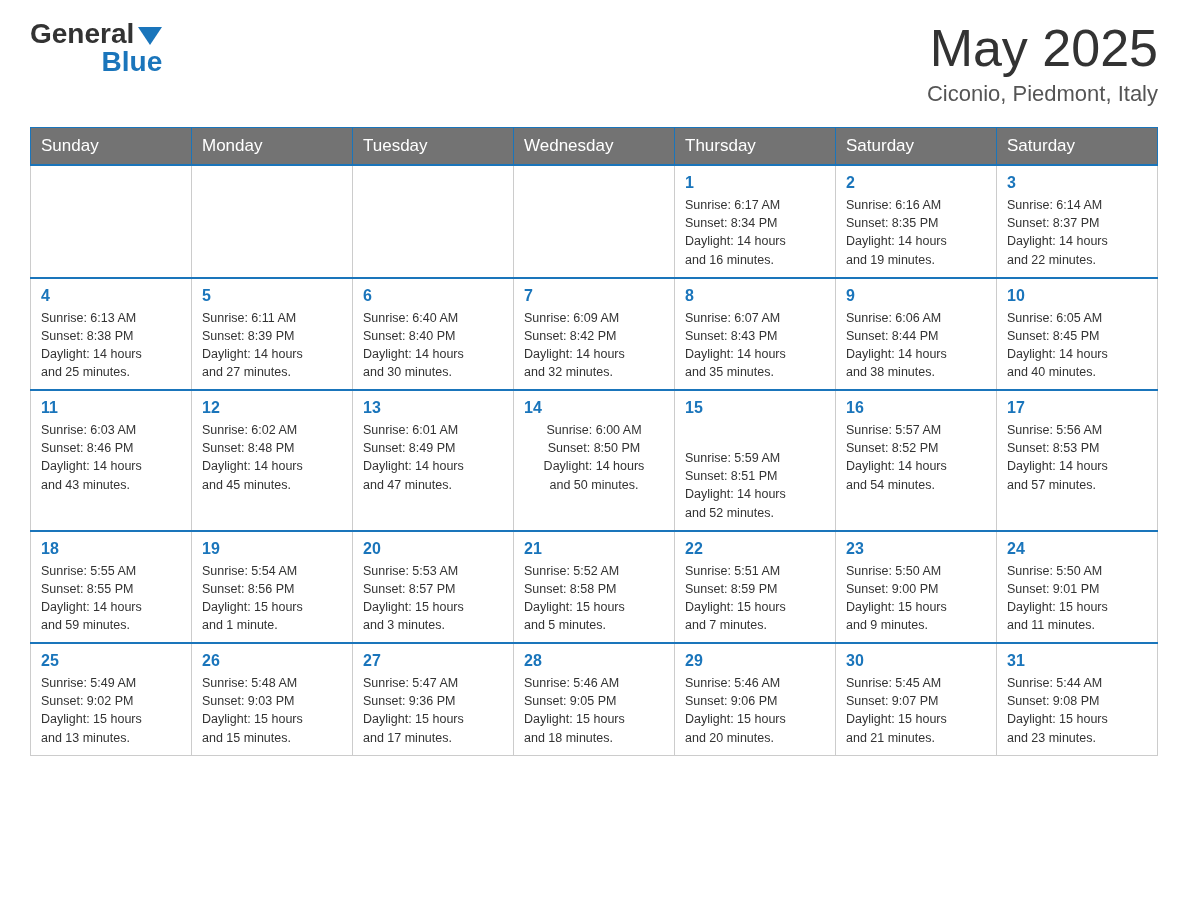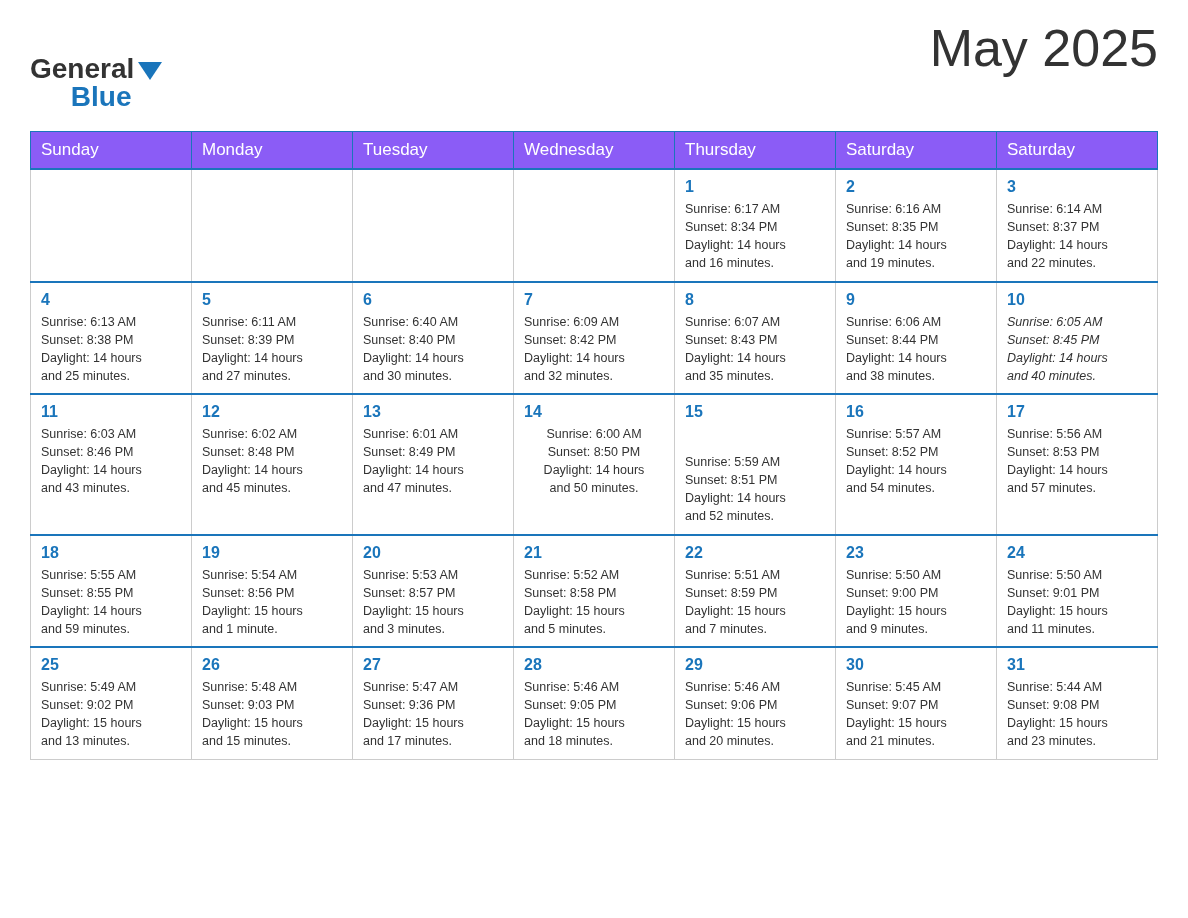--- a/index.html
+++ b/index.html
@@ -12,22 +12,21 @@
     }
     .header {
       display: flex;
       justify-content: space-between;
       align-items: flex-start;
       margin-bottom: 20px;
     }
     .logo {
       display: flex;
       flex-direction: column;
-      align-items: center;
-      margin-top: 35px;
+      align-items: flex-end;
     }
     .logo-general {
       font-size: 28px;
       font-weight: bold;
       color: #333;
       line-height: 1;
     }
     .logo-blue {
       font-size: 28px;
       font-weight: bold;
@@ -60,21 +59,21 @@
     .location {
       font-size: 22px;
       color: #555;
       margin-top: 4px;
     }
     .calendar {
       width: 100%;
       border-collapse: collapse;
     }
     .calendar th {
-      background-color: #8b5cf6;
+      background-color: #737373;
       color: #fff;
       text-align: left;
       padding: 8px 10px;
       font-size: 17px;
       font-weight: normal;
       border: 1px solid #1a75bb;
     }
     .calendar td {
       vertical-align: top;
       padding: 8px 10px;
@@ -109,20 +108,21 @@
 <div class="header">
   <div class="logo">
     <div class="logo-row">
       <span class="logo-general">General</span>
       <div class="logo-triangle"></div>
     </div>
     <span class="logo-blue">Blue</span>
   </div>
   <div class="title-block">
     <div class="month-title">May 2025</div>
+    <div class="location">Ciconio, Piedmont, Italy</div>
   </div>
 </div>
 
 <table class="calendar">
   <thead>
     <tr>
         <th>Sunday</th>
         <th>Monday</th>
         <th>Tuesday</th>
         <th>Wednesday</th>
@@ -197,21 +197,21 @@
         </td>
         <td>
           <div class="day-number">9</div>
           <div class="day-info" style="white-space: pre-line;">Sunrise: 6:06 AM
 Sunset: 8:44 PM
 Daylight: 14 hours
 and 38 minutes.</div>
         </td>
         <td>
           <div class="day-number">10</div>
-          <div class="day-info" style="white-space: pre-line; font-style: italic;">Sunrise: 6:05 AM
+          <div class="day-info" style="white-space: pre-line;">Sunrise: 6:05 AM
 Sunset: 8:45 PM
 Daylight: 14 hours
 and 40 minutes.</div>
         </td>
       </tr>
       <tr class="week-row">
         <td>
           <div class="day-number">11</div>
           <div class="day-info" style="white-space: pre-line;">Sunrise: 6:03 AM
 Sunset: 8:46 PM

